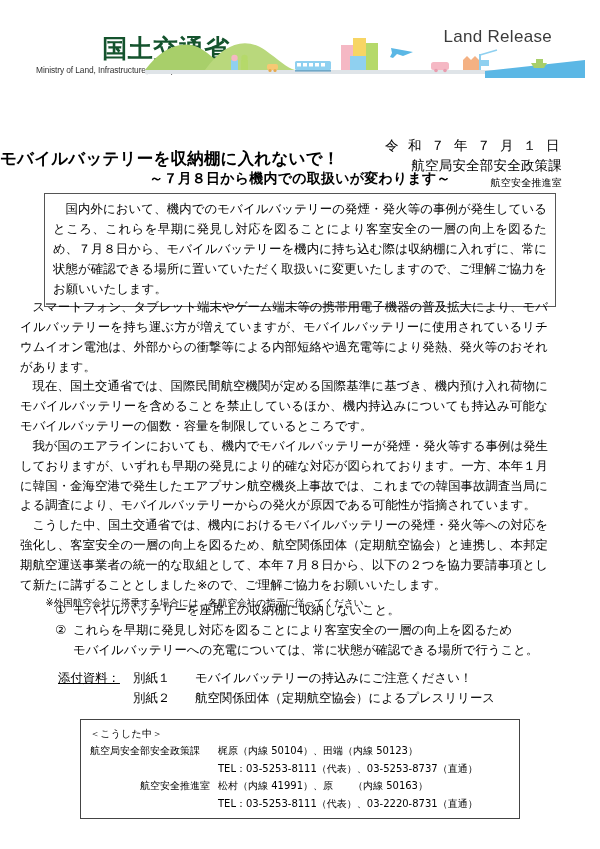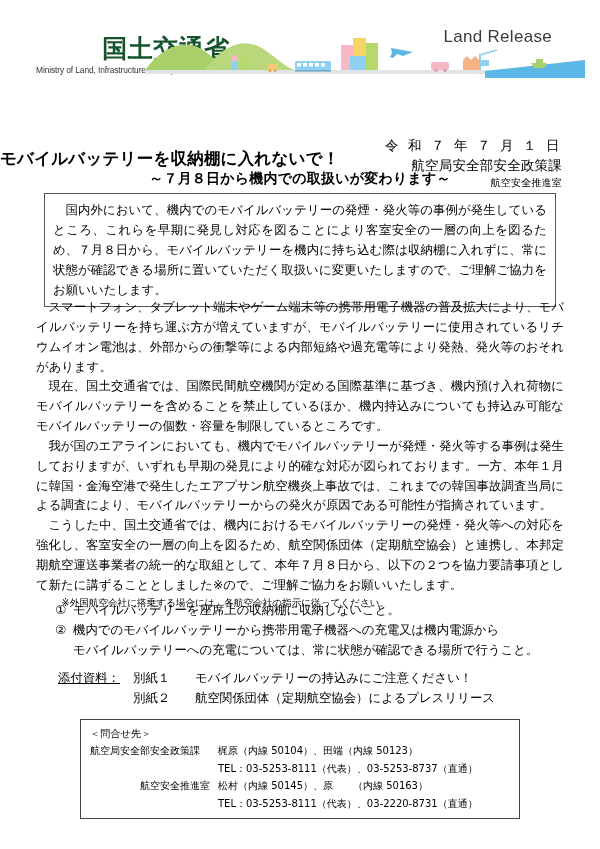--- a/index.html
+++ b/index.html
@@ -117,34 +117,34 @@
 
   
   .callout {
     position: absolute;
     top: 193px;
     left: 44px;
     width: 512px;
     box-sizing: border-box;
     border: 1px solid #555555;
     padding: 6px 8px 6px 8px;
-    font-family: Liberation Sans, sans-serif;
+    font-family: Liberation Mono, monospace;
     font-size: 12.4px;
     line-height: 1.62;
     text-align: justify;
     text-justify: inter-character;
     letter-spacing: 0.05px;
   }
   .callout p { margin: 0; text-indent: 1em; }
 
   
   .body-area {
     position: absolute;
     top: 297px;
-    left: 36px;
+    left: 20px;
     width: 528px;
     font-family: "DejaVu Sans", sans-serif;
     font-size: 12.4px;
     line-height: 1.60;
     text-align: justify;
     text-justify: inter-character;
   }
   .body-area p {
     margin: 0;
     text-indent: 1em;
@@ -302,51 +302,51 @@
   <p class="footnote">※外国航空会社に搭乗する場合には、各航空会社の指示に従ってください。</p>
 </div>
 
 <div class="numlist">
   <div class="row">
     <div class="marker">①</div>
     <div class="txt">モバイルバッテリーを座席上の収納棚に収納しないこと。</div>
   </div>
   <div class="row">
     <div class="marker">②</div>
-    <div class="txt">機内でのモバイルバッテリーから携帯用電子機器への充電又は機内電源から</div>
+    <div class="txt">これらを早期に発見し対応を図ることにより客室安全の一層の向上を図るため</div>
   </div>
   <div class="cont">モバイルバッテリーへの充電については、常に状態が確認できる場所で行うこと。</div>
 </div>
 
 <div class="attach">
   <div class="row">
     <div class="lbl">添付資料：</div>
     <div class="bes">別紙１</div>
     <div class="val">モバイルバッテリーの持込みにご注意ください！</div>
   </div>
   <div class="row">
     <div class="lbl"></div>
     <div class="bes">別紙２</div>
     <div class="val">航空関係団体（定期航空協会）によるプレスリリース</div>
   </div>
 </div>
 
 <div class="contact">
-  <div class="head">＜問合せ先＞</div>
+  <div class="head">＜こうした中＞</div>
 
   <div class="row">
     <div class="dept first">航空局安全部安全政策課</div>
     <div class="info">梶原（内線 50104）、田端（内線 50123）</div>
   </div>
   <div class="row">
     <div class="dept"></div>
     <div class="info">TEL：03-5253-8111（代表）、03-5253-8737（直通）</div>
   </div>
 
   <div class="row">
     <div class="dept">航空安全推進室</div>
-    <div class="info">松村（内線 50145）、原　　（内線 50163）</div>
+    <div class="info">松村（内線 41991）、原　　（内線 50163）</div>
   </div>
   <div class="row">
     <div class="dept"></div>
     <div class="info">TEL：03-5253-8111（代表）、03-2220-8731（直通）</div>
   </div>
 </div>
 
 </body></html>

